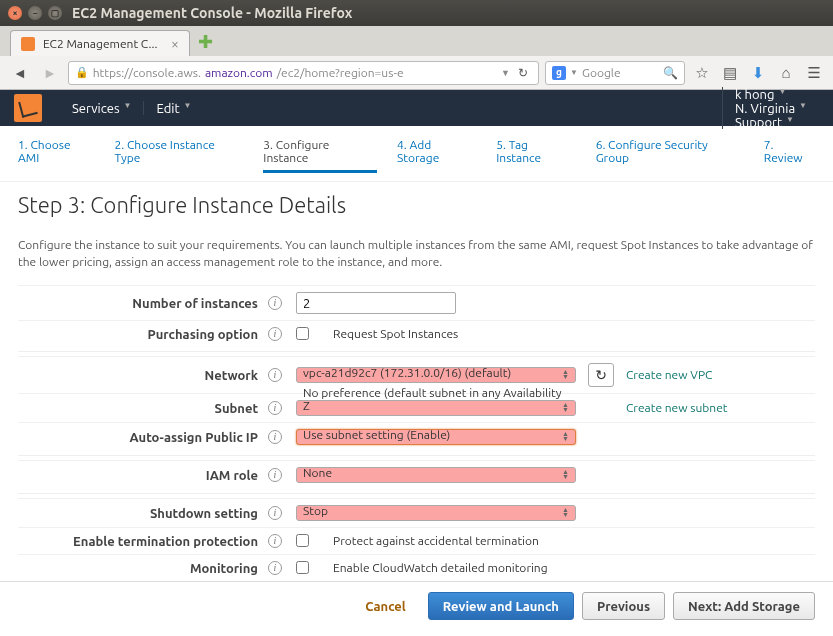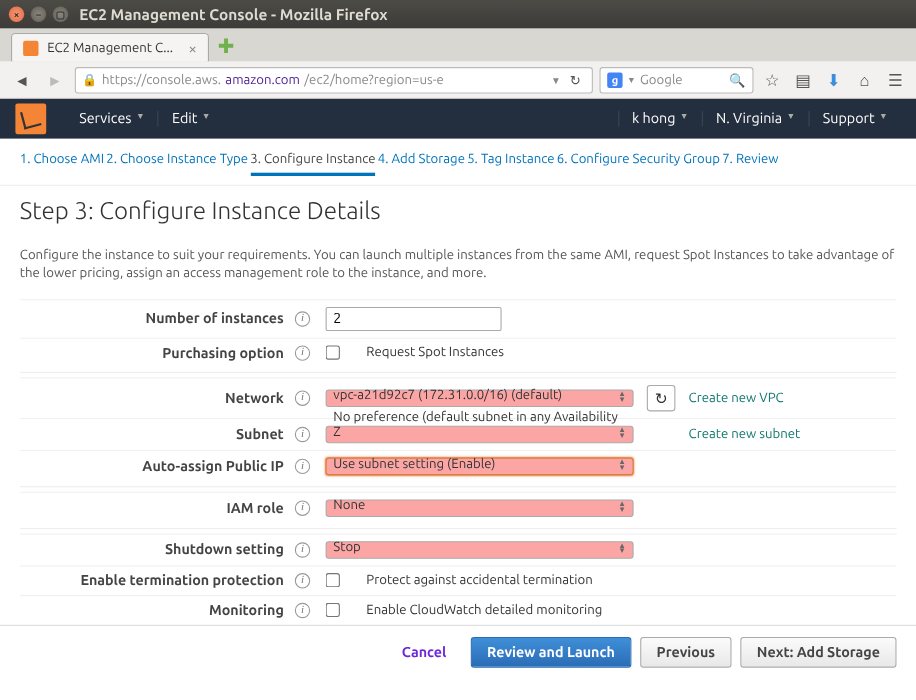--- a/index.html
+++ b/index.html
@@ -33,24 +33,24 @@
 .tool-icon { width: 22px; height: 22px; display: flex; align-items: center; justify-content: center; color: #555; font-size: 15px; }
 .tool-icon.dl { color: #3b8ede; }
 
 
 .aws-header { background: #232e3e; height: 36px; display: flex; align-items: center; padding: 0 14px; color: #fff; font-size: 13px; }
 .aws-logo { width: 28px; height: 28px; background: #f58536; border-radius: 2px; margin-right: 18px; position: relative; }
 .aws-logo::before { content: ""; position: absolute; inset: 6px; border: 2px solid #333; border-top: none; border-right: none; transform: rotate(-15deg); }
 .aws-menu { padding: 0 12px; cursor: pointer; display: flex; gap: 4px; }
 .aws-menu.sep { border-left: 1px solid #3a4556; }
 .caret { font-size: 8px; color: #aaa; }
-.aws-right { margin-left: auto; display: flex; }
-
-
-.wizard-steps { display: flex; gap: 2px; padding: 12px 18px 8px; font-size: 12px; border-bottom: 1px solid #eee; }
+.aws-right { margin-left: auto; display: flex; flex-direction: column; }
+
+
+.wizard-steps { display: flex; gap: 20px; padding: 12px 18px 8px; font-size: 12px; border-bottom: 1px solid #eee; }
 .step { color: #0073bb; cursor: pointer; padding-bottom: 6px; }
 .step.active { color: #444; border-bottom: 3px solid #0073bb; font-weight: normal; }
 
 
 .content { padding: 10px 18px 0; }
 .page-title { font-size: 22px; font-weight: 300; color: #333; margin-bottom: 20px; }
 .page-desc { font-size: 12px; color: #555; line-height: 1.4; margin-bottom: 14px; }
 
 .form-row { display: flex; align-items: center; padding: 6px 0; border-top: 1px solid #f0f0f0; }
 .form-row:first-of-type { border-top: none; }
@@ -62,21 +62,21 @@
 .select-input.highlight { border: 1px solid #e07c3e; box-shadow: 0 0 2px #e07c3e; }
 .spin-arrows { display: flex; flex-direction: column; line-height: 5px; font-size: 7px; color: #666; }
 .refresh-btn { width: 26px; height: 24px; border: 1px solid #aaa; border-radius: 3px; display: flex; align-items: center; justify-content: center; font-size: 14px; }
 .link { color: #0f766e; cursor: pointer; font-size: 12px; }
 .checkbox-wrap { display: flex; align-items: center; gap: 24px; font-size: 12px; }
 .checkbox-wrap input { margin: 0; }
 
 
 .footer { border-top: 1px solid #ddd; padding: 10px 18px; display: flex; justify-content: flex-end; gap: 8px; align-items: center; }
 .btn { padding: 6px 14px; border-radius: 3px; font-size: 13px; cursor: pointer; border: 1px solid #aaa; background: linear-gradient(#fbfbfb, #e8e8e8); font-weight: bold; color: #444; }
-.btn-link { border: none; background: none; color: #6d28d9; font-weight: bold; }
+.btn-link { border: none; background: none; color: #a16207; font-weight: bold; }
 .btn-primary { background: linear-gradient(#3f8fd8, #2a6cb6); color: #fff; border-color: #2a6cb6; }
 
 .separator-row { height: 1px; background: #eee; margin: 4px 0; }
 </style>
 </head>
 <body>
 
 <div class="window-titlebar">
   <div class="window-controls">
     <div class="win-btn win-close">×</div>

